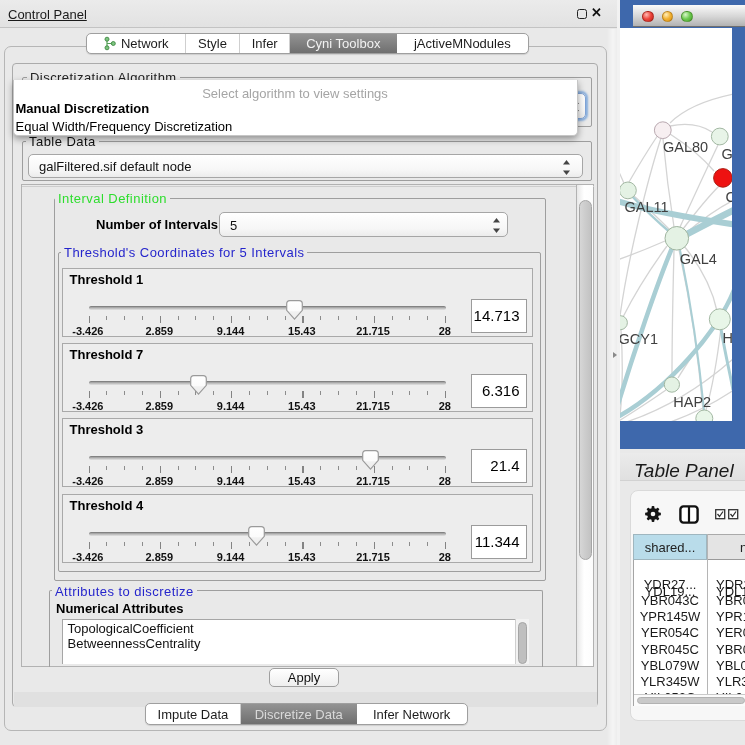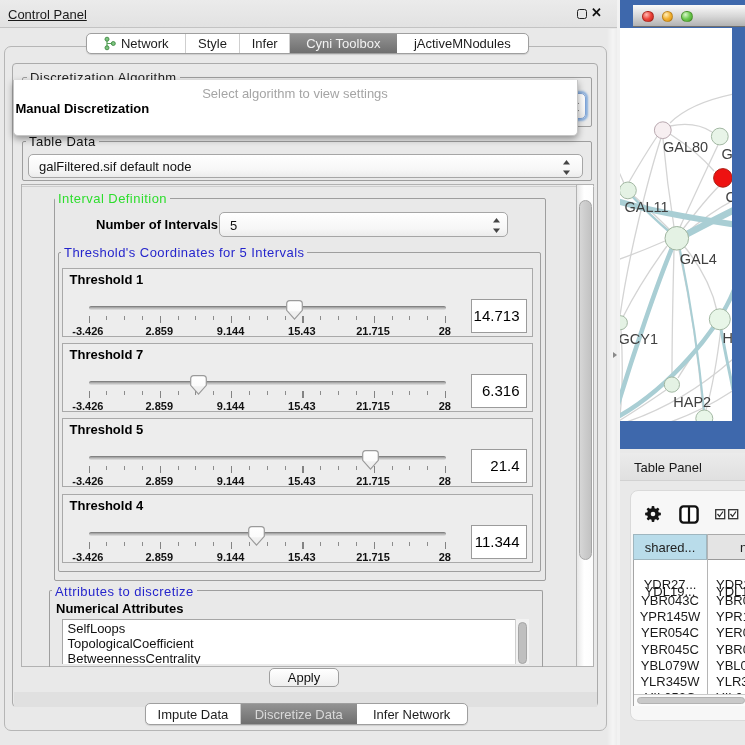--- a/index.html
+++ b/index.html
@@ -71,21 +71,21 @@
 
 #netwin { position:absolute; left:620px; top:0; width:125px; height:449px; background:#3e68ac; }
 #nettitle { position:absolute; left:13px; top:5px; width:112px; height:22px;
   background:linear-gradient(#fafafa,#d6d6d6 55%,#b2b2b2); border-bottom:1px solid #6e6e6e; }
 .light { position:absolute; top:5.5px; width:11.5px; height:11.5px; border-radius:50%; }
 #canvas { position:absolute; left:0; top:28px; width:112px; height:393px; background:#fff; overflow:hidden; }
 
 #tp-bg { position:absolute; left:620px; top:449px; width:125px; height:296px; background:#e9e9e9; }
 #tp-title { position:absolute; left:620px; top:453px; width:125px; height:28px; background:linear-gradient(#ebebeb,#e0e0e0);
   border-bottom:1px solid #d2d2d2; }
-#tp-title span { position:absolute; left:14px; top:7px; font-size:13px; color:#1a1a1a; }
+#tp-title span { position:absolute; left:14px; top:7px; font-size:19px; color:#1a1a1a;font-style:italic; }
 #card { position:absolute; left:630px; top:490px; width:125px; height:231px; background:#f7f7f7; border:1px solid #dadada; border-radius:8px; }
 
 #tbl { position:absolute; left:633px; top:534px; width:112px; height:172px; background:#fff; border-left:1px solid #a5a5a5; }
 #th1 { position:absolute; left:633px; top:534px; width:74px; height:26px; background:#b9dcea; border:1px solid #9fb6bf;
   font-size:13px; color:#222; text-align:center; line-height:25px; }
 #th2 { position:absolute; left:707px; top:534px; width:38px; height:26px; background:#e4e4e4; border-top:1px solid #aaa; border-bottom:1px solid #9a9a9a;
   font-size:13px; color:#222; overflow:hidden; }
 .trow { position:absolute; left:633px; width:112px; height:16.2px; font-size:13px; color:#1a1a1a; }
 .tc1 { position:absolute; left:0; width:74px; text-align:center; }
 .tc2 { position:absolute; left:83px; }
@@ -136,20 +136,21 @@
   <span class="ct">galFiltered.sif default node</span>
   <svg class="arr" style="right:11px;top:3.5px" height="17" viewBox="0 0 9 17">
    <polygon points="4.5,1 8,5.5 1,5.5" fill="#444"></polygon>
       <polygon points="4.5,16 8,11.5 1,11.5" fill="#444"></polygon>
     </svg>
 </div>
 
 <div id="popup">
   <div class="hint">Select algorithm to view settings</div>
   <div class="it1">Manual Discretization</div>
+  <div class="it2">Equal Width/Frequency Discretization</div>
 </div>
 
 <div id="spane"></div>
 <div style="position:absolute;left:22px;top:185.5px;width:572px;height:1px;background:#cdcdcd"></div>
 <div id="spane-sep"></div>
 <div id="sbar-track"></div>
 <div id="sbar-thumb"></div>
 
 <div class="group" style="left:54px;top:197.5px;width:491.5px;height:383px"></div>
 <div class="gtitle" style="left:55px;top:191px;color:#2ddd2d">Interval Definition</div>
@@ -244,21 +245,21 @@
         <stop offset="0" stop-color="#ffffff"></stop>
         <stop offset="0.55" stop-color="#fbfbfb"></stop>
         <stop offset="0.6" stop-color="#f1f1f1"></stop>
         <stop offset="1" stop-color="#ededed"></stop>
       </linearGradient>
     </defs>
 <path d="M 3.8,0.7 L 13.2,0.7 Q 16.3,0.7 16.3,3.8 L 16.3,10.3 L 8.5,19.1 L 0.7,10.3 L 0.7,3.8 Q 0.7,0.7 3.8,0.7 Z" fill="url(#thg343)" stroke="#9a9a9a" stroke-width="1.2"></path>
   </svg>
 <div class="vbox" style="top:373.5px">6.316</div>
 <div class="tpanel" style="top:418px"></div>
-<div class="tlabel" style="top:422px">Threshold 5</div>
+<div class="tlabel" style="top:422px">Threshold 3</div>
 <div class="track" style="top:455.5px"></div>
 <div class="tickM" style="left:88.5px;top:465.5px"></div>
 <div class="tickm" style="left:106.3px;top:466px"></div>
 <div class="tickm" style="left:124.2px;top:466px"></div>
 <div class="tickm" style="left:142.0px;top:466px"></div>
 <div class="tickM" style="left:159.8px;top:465.5px"></div>
 <div class="tickm" style="left:177.6px;top:466px"></div>
 <div class="tickm" style="left:195.4px;top:466px"></div>
 <div class="tickm" style="left:213.3px;top:466px"></div>
 <div class="tickM" style="left:231.1px;top:465.5px"></div>
@@ -332,21 +333,20 @@
       </linearGradient>
     </defs>
 <path d="M 3.8,0.7 L 13.2,0.7 Q 16.3,0.7 16.3,3.8 L 16.3,10.3 L 8.5,19.1 L 0.7,10.3 L 0.7,3.8 Q 0.7,0.7 3.8,0.7 Z" fill="url(#thg494)" stroke="#9a9a9a" stroke-width="1.2"></path>
   </svg>
 <div class="vbox" style="top:524.5px">11.344</div>
 
 <div class="group" style="left:48.5px;top:590px;width:494px;height:77px;border-bottom:none;border-radius:2px 2px 0 0"></div>
 <div class="gtitle" style="left:52px;top:583.5px;color:#2525cc">Attributes to discretize</div>
 <div style="position:absolute;left:56px;top:600.5px;font-size:13px;font-weight:bold;color:#000">Numerical Attributes</div>
 <div id="attr-list">
-    <div>SelfLoops</div>
     <div>TopologicalCoefficient</div>
     <div>BetweennessCentrality</div>
   </div>
 <div id="alist-sbar"></div>
 <div id="alist-thumb"></div>
 
 <div id="apply">Apply</div>
 
 <div class="seg" id="bottabs">
  <div class="s" style="width:95px">Impute Data</div>

